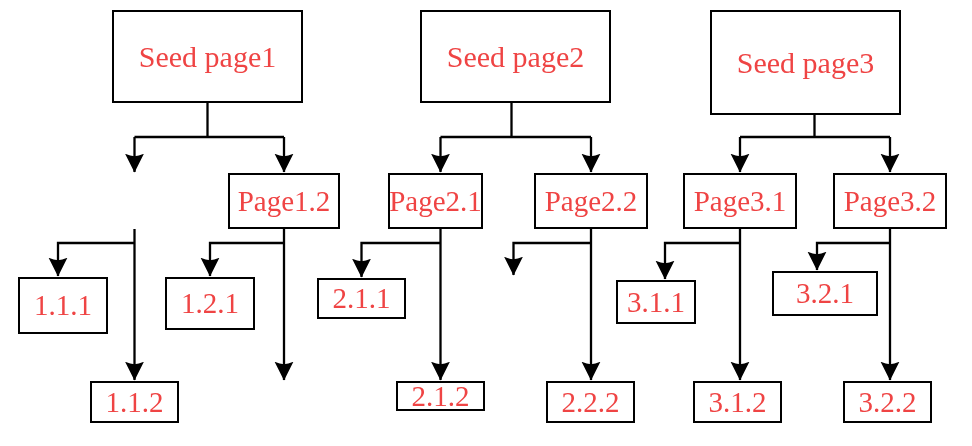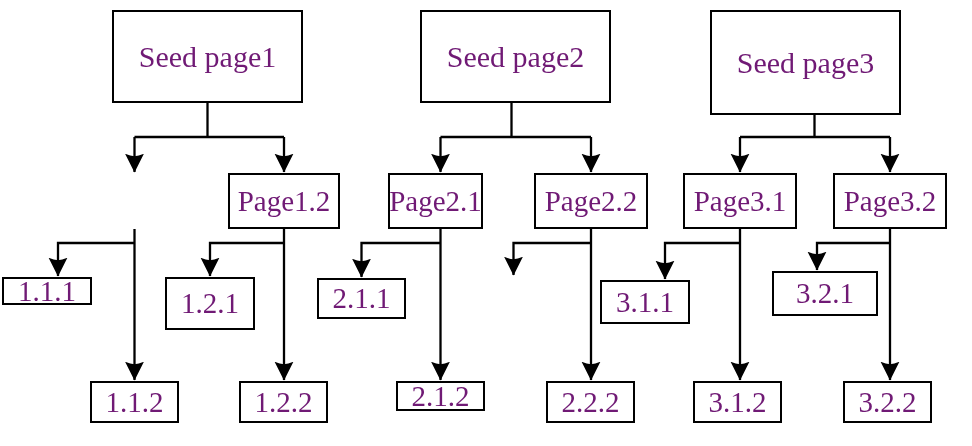--- a/index.html
+++ b/index.html
@@ -2,21 +2,21 @@
 <html><head>
 <meta charset="utf-8">
 <style>
   html, body { margin: 0; padding: 0; background: #ffffff; }
   .canvas {
     position: relative;
     width: 972px;
     height: 446px;
     background: #ffffff;
     font-family: "Liberation Serif", "DejaVu Serif", serif;
-    color: #701a75;
+    color: #ef4444;
     overflow: hidden;
   }
   .connectors {
     position: absolute;
     left: 0; top: 0;
     width: 972px; height: 446px;
   }
   .ln { stroke: #000000; stroke-width: 2.3; fill: none; }
   .node {
     position: absolute;
@@ -75,31 +75,28 @@
       <path class="ln" d="M890,229 V380" marker-end="url(#arrowhead)"></path>
     </g>
   </svg>
 
   <div class="node seed" style="left:112px;top:10px;width:191px;height:93px">
     <span class="label">Seed page1</span>
   </div>
   <div class="node" style="left:228px;top:173px;width:112px;height:56px">
     <span class="label">Page1.2</span>
   </div>
-  <div class="node" style="left:2px;top:277px;width:90px;height:28px">
+  <div class="node" style="left:18px;top:277px;width:90px;height:57px">
     <span class="label">1.1.1</span>
   </div>
   <div class="node" style="left:165px;top:277px;width:90px;height:53px">
     <span class="label">1.2.1</span>
   </div>
   <div class="node" style="left:90px;top:381px;width:89px;height:42px">
     <span class="label">1.1.2</span>
-  </div>
-  <div class="node" style="left:239px;top:381px;width:89px;height:42px">
-    <span class="label">1.2.2</span>
   </div>
 
   <div class="node seed" style="left:420px;top:10px;width:191px;height:93px">
     <span class="label">Seed page2</span>
   </div>
   <div class="node" style="left:388px;top:173px;width:95px;height:56px">
     <span class="label">Page2.1</span>
   </div>
   <div class="node" style="left:534px;top:173px;width:114px;height:56px">
     <span class="label">Page2.2</span>
@@ -116,21 +113,21 @@
 
   <div class="node seed" style="left:710px;top:10px;width:191px;height:105px">
     <span class="label">Seed page3</span>
   </div>
   <div class="node" style="left:683px;top:173px;width:114px;height:56px">
     <span class="label">Page3.1</span>
   </div>
   <div class="node" style="left:833px;top:173px;width:114px;height:56px">
     <span class="label">Page3.2</span>
   </div>
-  <div class="node" style="left:600px;top:280px;width:90px;height:44px">
+  <div class="node" style="left:616px;top:280px;width:80px;height:44px">
     <span class="label">3.1.1</span>
   </div>
   <div class="node" style="left:772px;top:271px;width:106px;height:45px">
     <span class="label">3.2.1</span>
   </div>
   <div class="node" style="left:693px;top:381px;width:89px;height:42px">
     <span class="label">3.1.2</span>
   </div>
   <div class="node" style="left:843px;top:381px;width:89px;height:42px">
     <span class="label">3.2.2</span>

